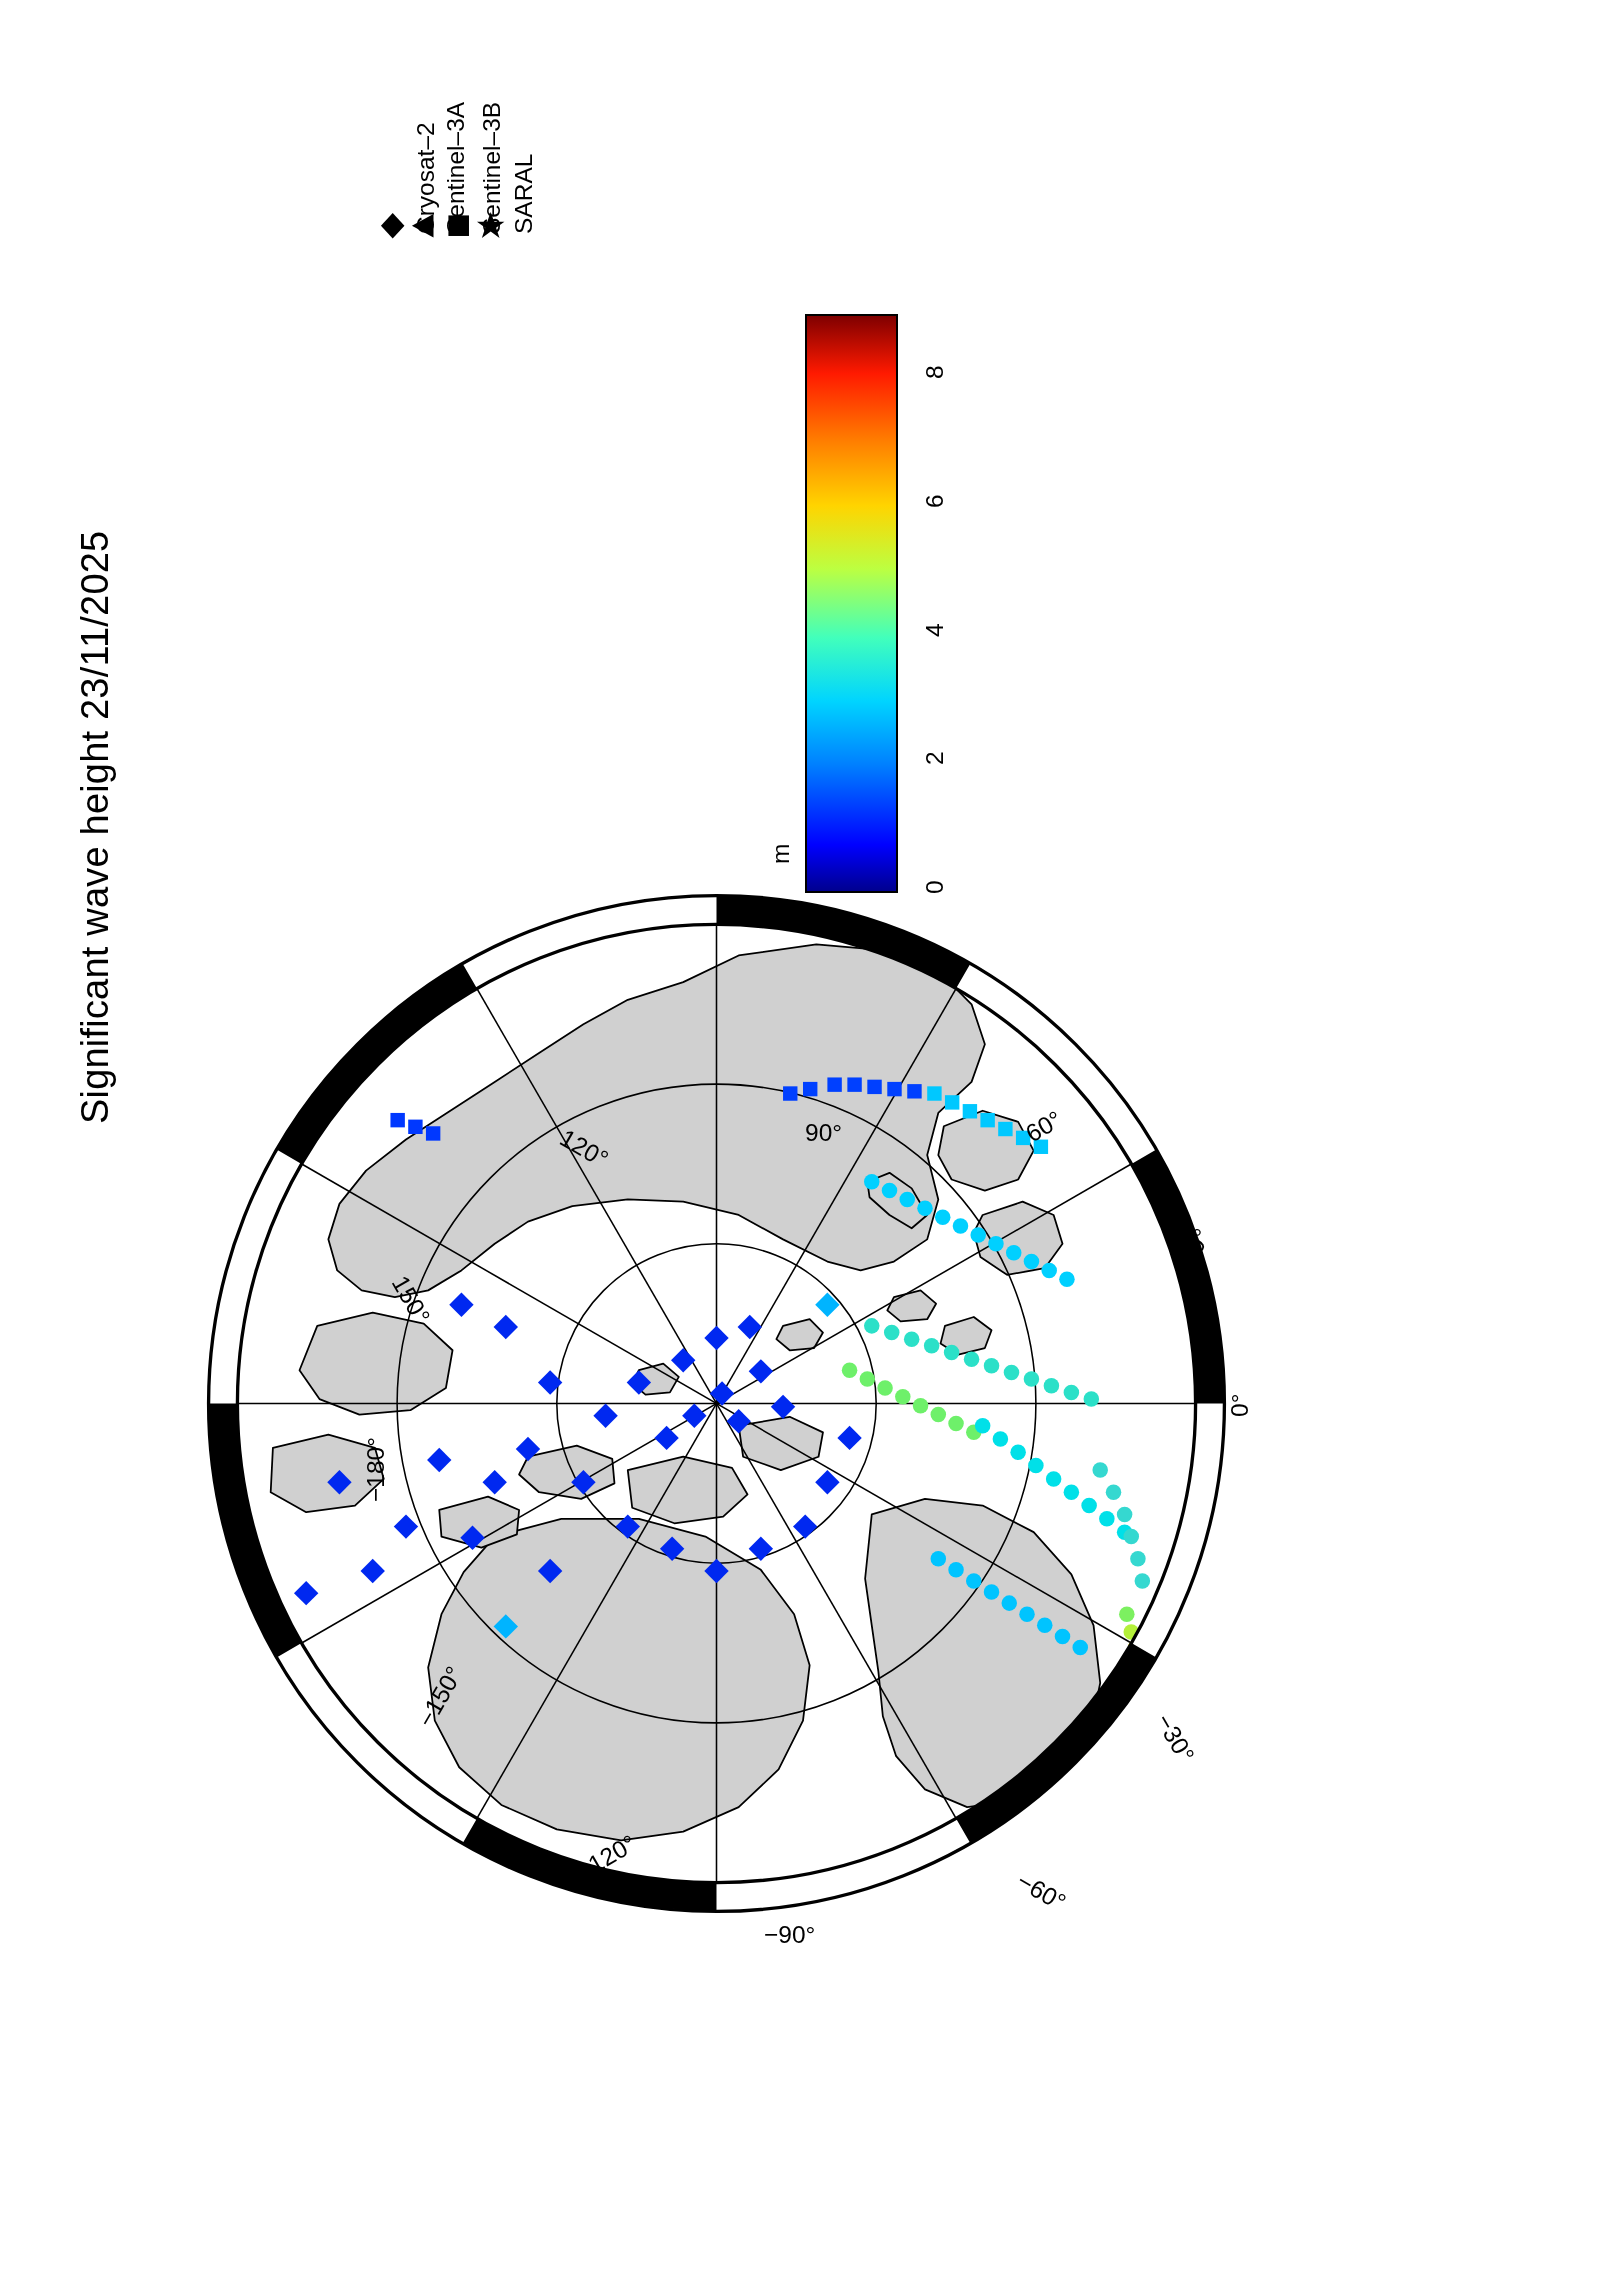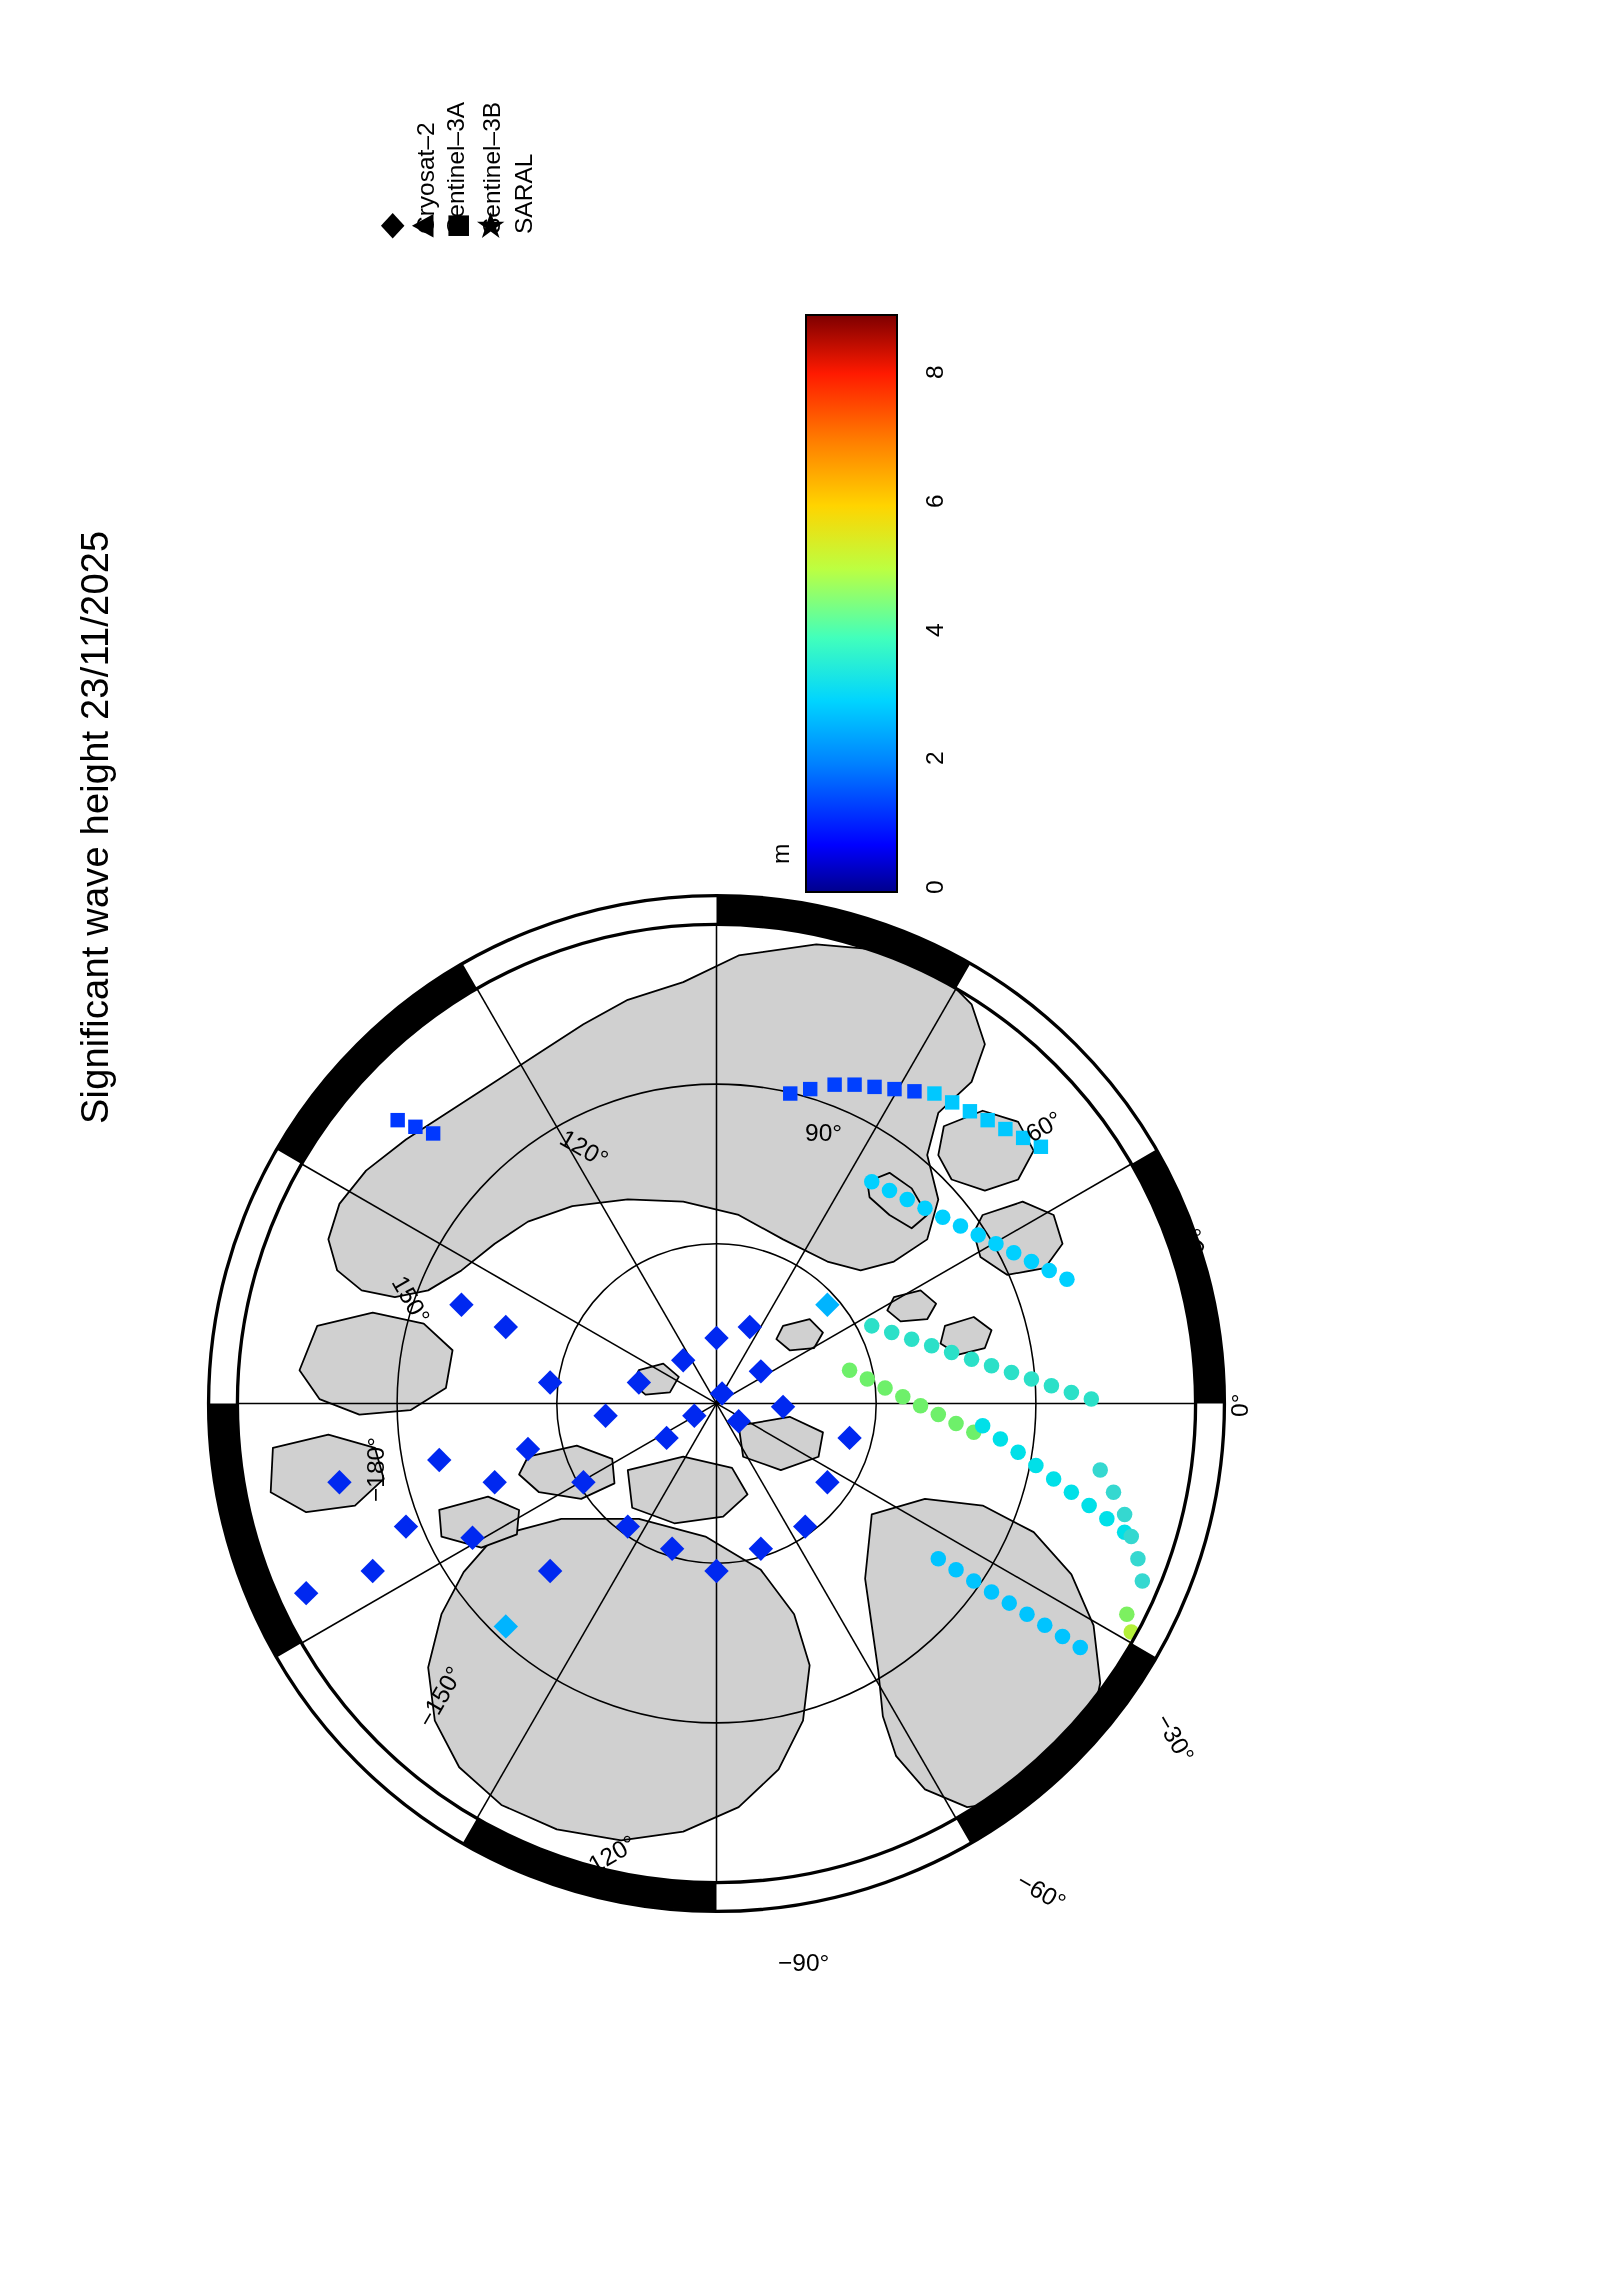--- a/index.html
+++ b/index.html
@@ -437,19 +437,19 @@
 
     <div class="glabel" style="left:1064px; top:568px; transform: rotate(-90deg);">0°</div>
     <div class="glabel" style="left:1012px; top:407px; transform: rotate(-60deg);">30°</div>
     <div class="glabel" style="left:859px; top:275px; transform: rotate(-30deg);">60°</div>
     <div class="glabel" style="left:643px; top:222px; transform: rotate(0deg); margin-top: 48px;">90°</div>
     <div class="glabel" style="left:407px; top:275px; transform: rotate(30deg);">120°</div>
     <div class="glabel" style="left:248px; top:422px; transform: rotate(60deg);">150°</div>
     <div class="glabel" style="left:200px; top:653px; transform: rotate(-90deg);">−180°</div>
     <div class="glabel" style="left:250px; top:869px; transform: rotate(-60deg);">−150°</div>
     <div class="glabel" style="left:409px; top:1013px; transform: rotate(-30deg);">−120°</div>
-    <div class="glabel" style="left:616px; top:1072px; transform: rotate(0deg); margin-top: 28px;">−90°</div>
+    <div class="glabel" style="left:602px; top:1072px; transform: rotate(0deg);">−90°</div>
     <div class="glabel" style="left:864px; top:1018px; transform: rotate(30deg);">−60°</div>
     <div class="glabel" style="left:1012px; top:860px; transform: rotate(60deg);">−30°</div>
   </div>
 
 </div>
 
 
 </body></html>

